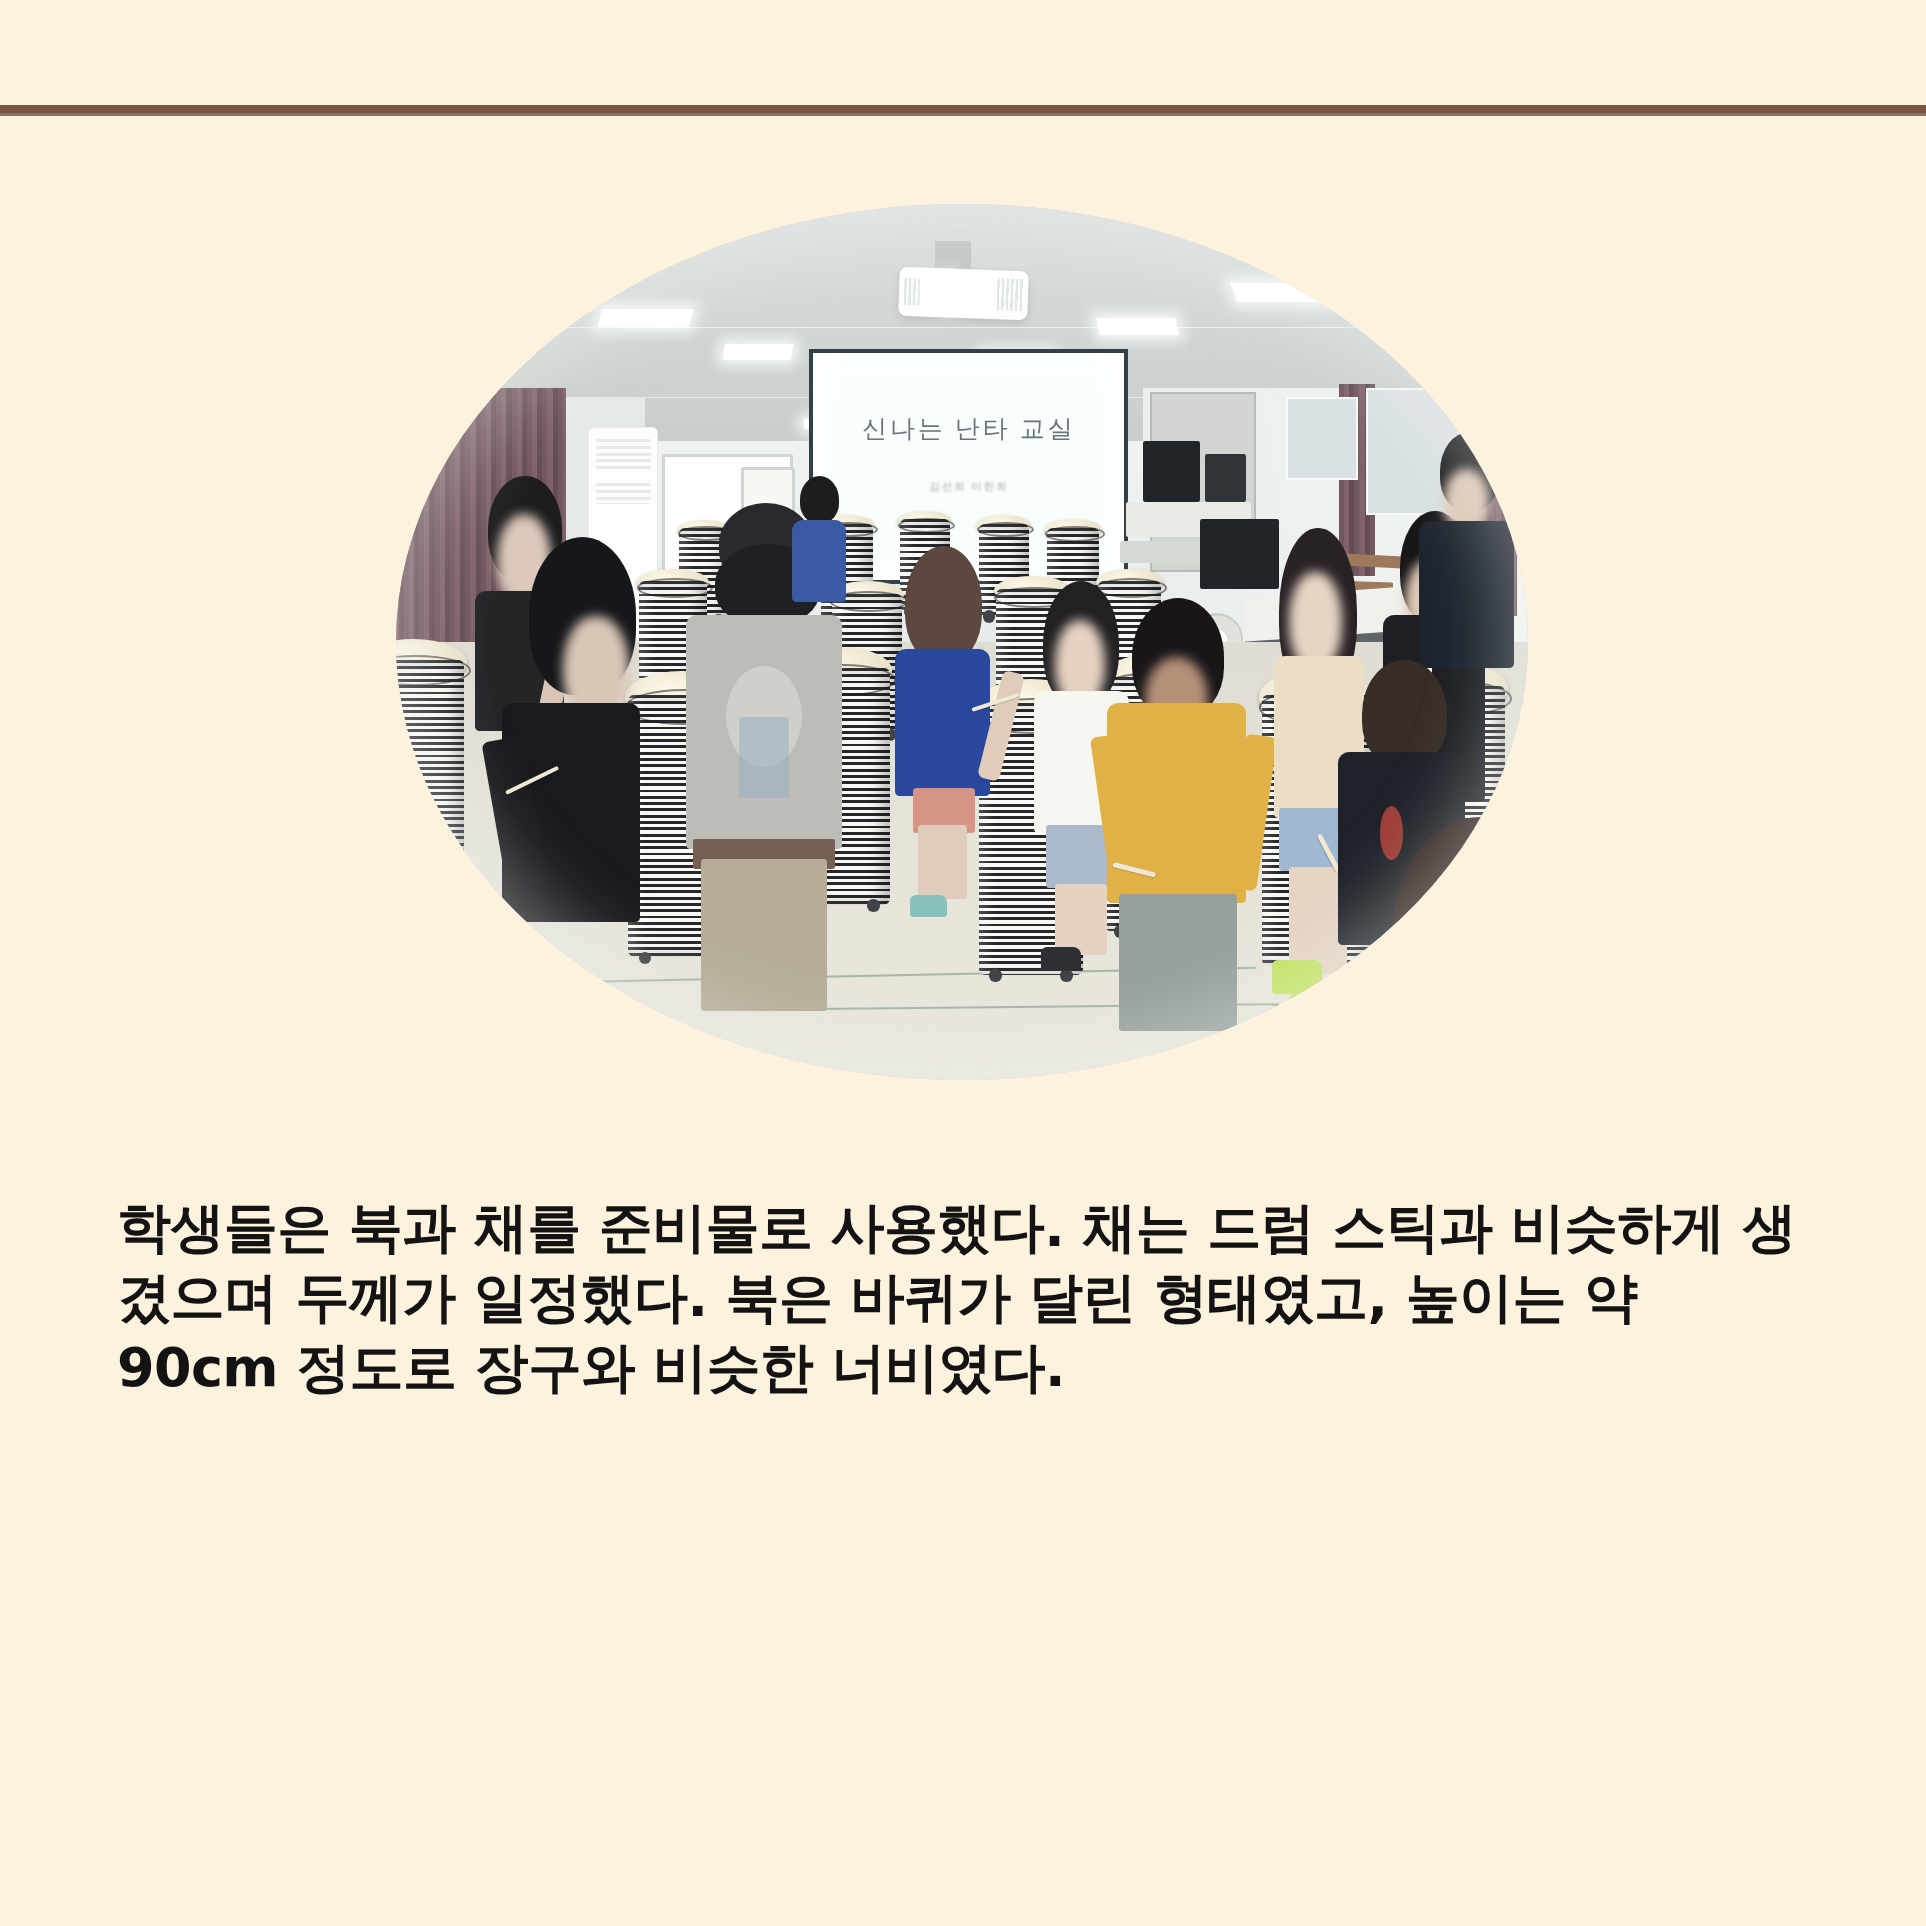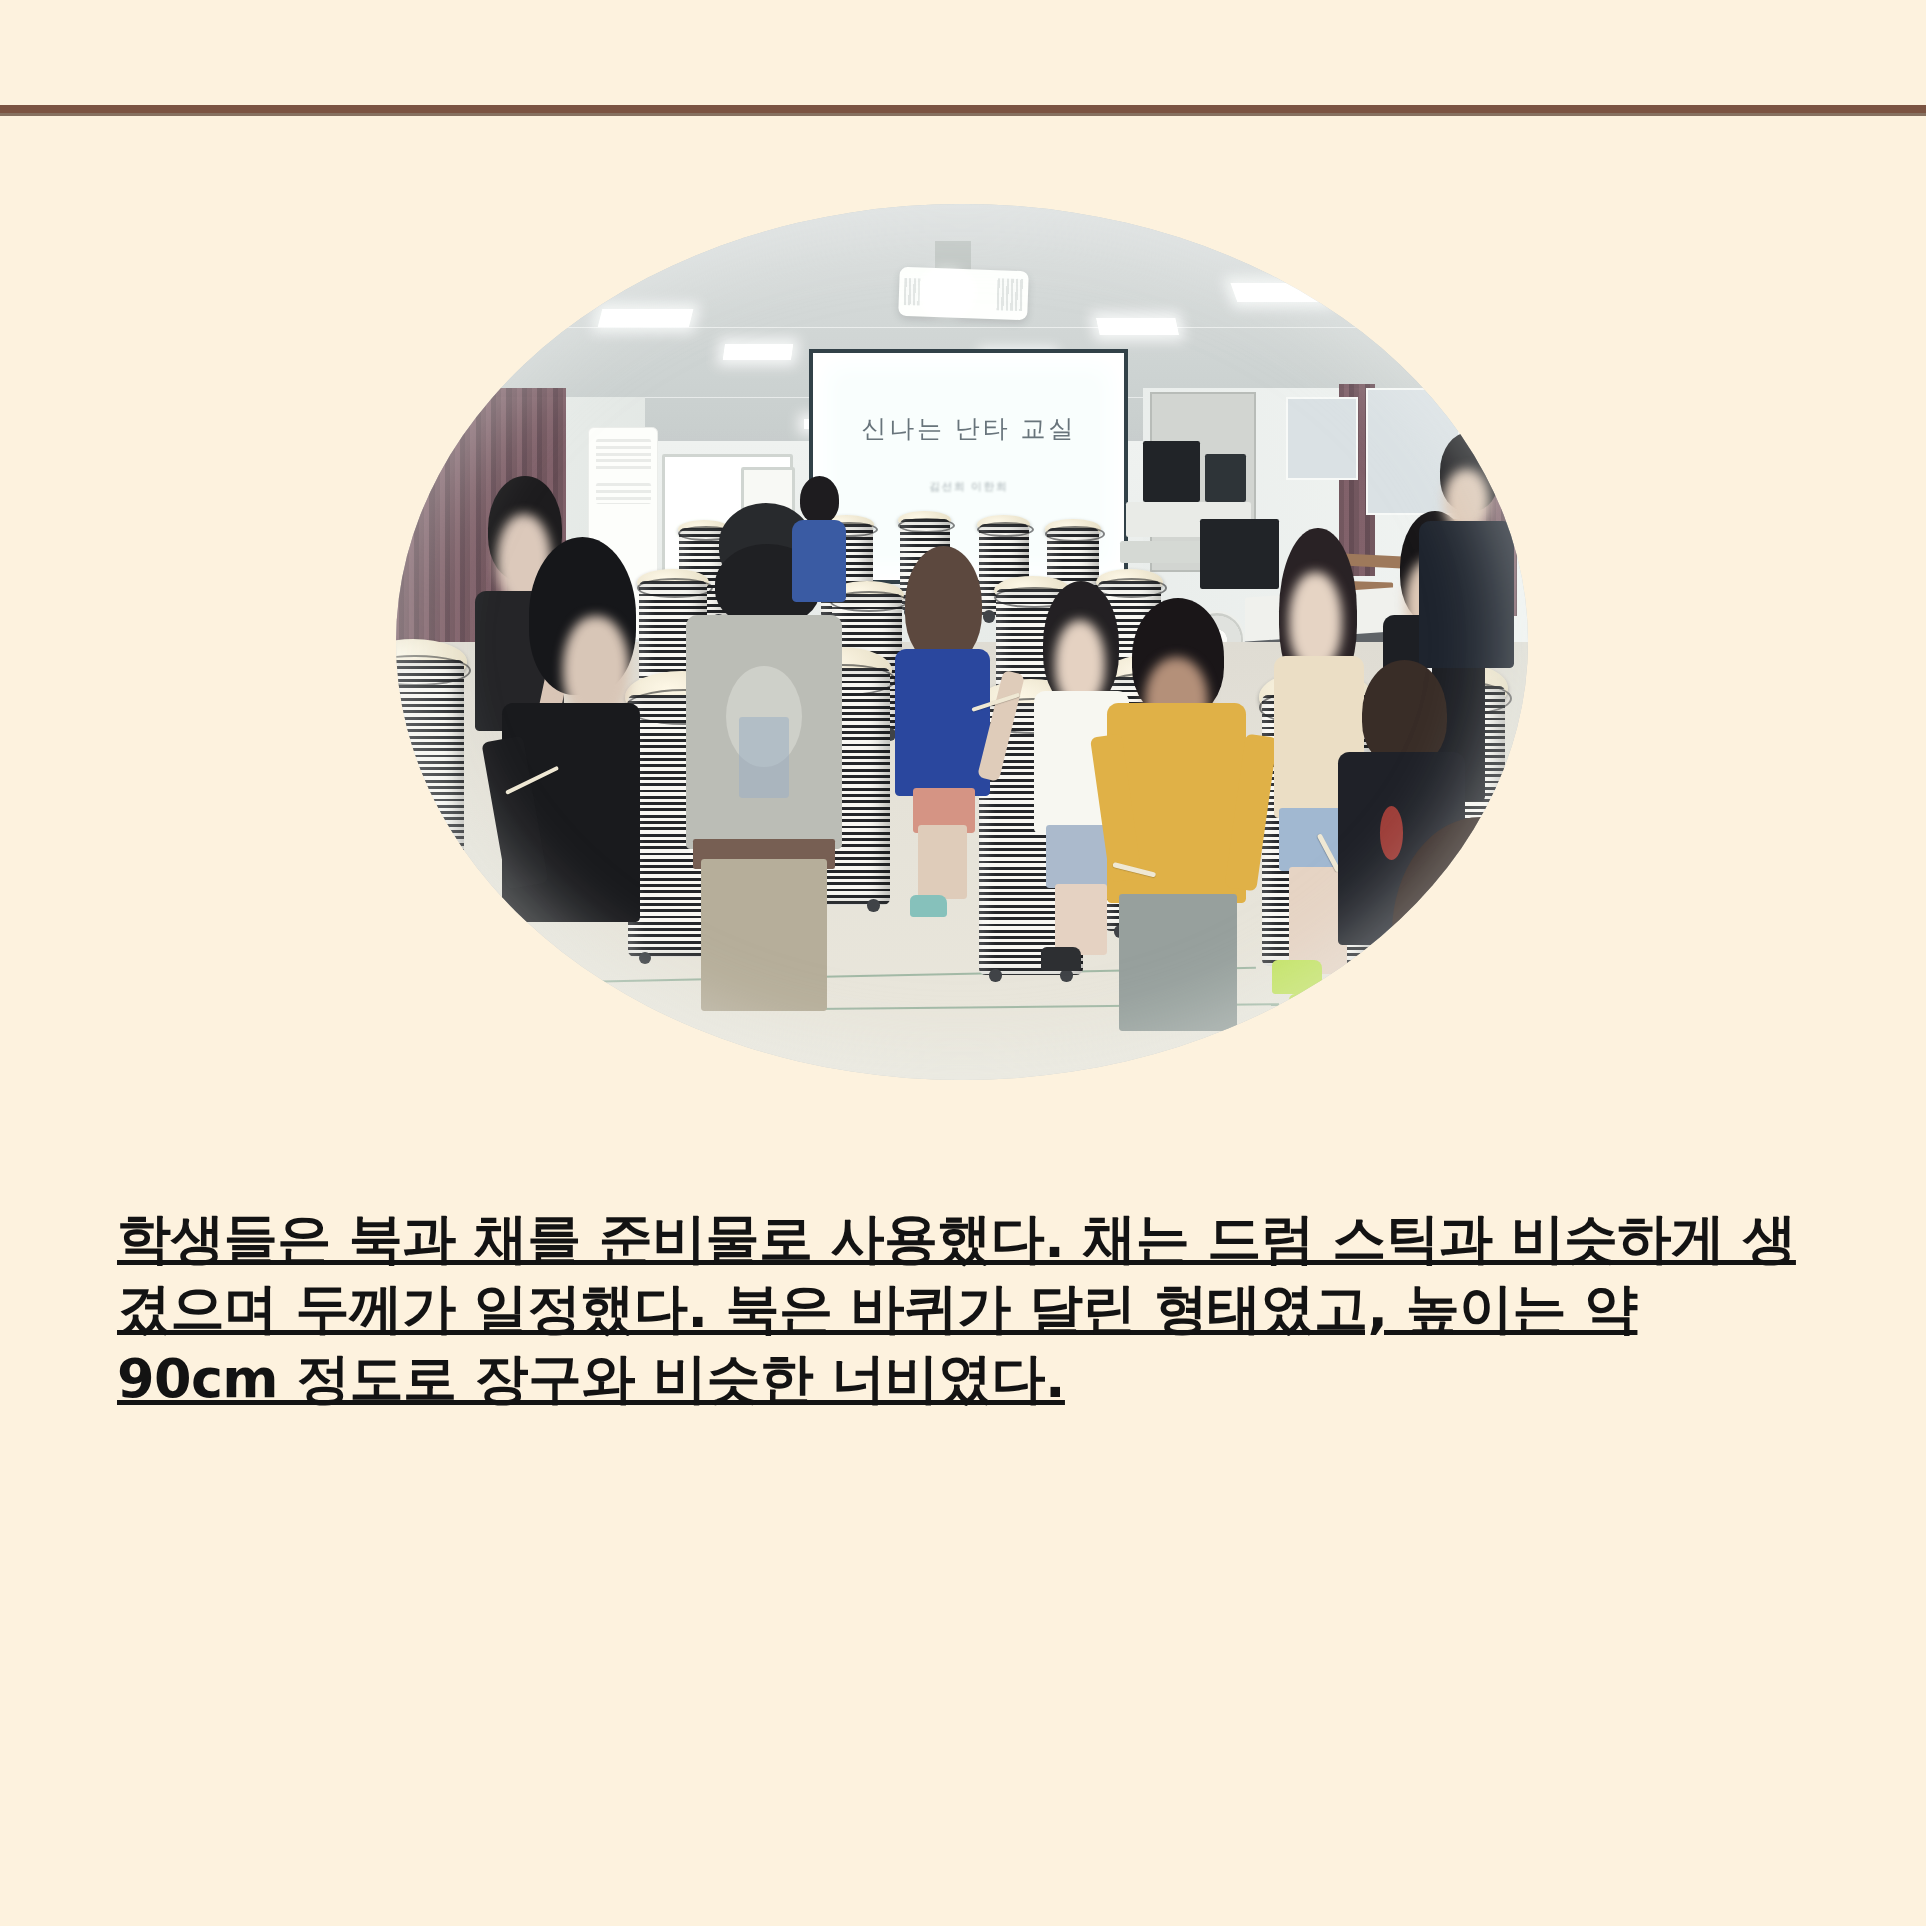--- a/index.html
+++ b/index.html
@@ -64,21 +64,21 @@
   .proj-vent{position:absolute;
     background:repeating-linear-gradient(90deg,#d8dedb 0 2.3px,#f0f3f0 2.3px 4.6px);}
   .proj-lens{position:absolute;background:#fff;border-radius:50%;
     box-shadow:0 0 15px 8px rgba(255,255,255,.9);}
 
   
   .screen{position:absolute;background:#eef5f3;border:4px solid #2c3f49;
     box-shadow:inset 0 0 34px rgba(255,255,255,.8);}
   .screen-title{position:absolute;left:0;right:0;top:26%;text-align:center;
     color:#60707a;font-size:25px;letter-spacing:2.9px;
-    font-family:Liberation Sans, sans-serif;filter:blur(0.4px);}
+    font-family:Liberation Serif, serif;filter:blur(0.4px);}
   .screen-sub{position:absolute;left:0;right:0;top:56%;text-align:center;
     color:#9aa8ae;font-size:10.8px;letter-spacing:1.7px;filter:blur(0.8px);font-family:Liberation Serif, serif;}
 
   
   .whiteboard{position:absolute;background:#f6f8f5;border:3.4px solid #c7cdc8;border-radius:2.3px;}
   .wb-tray{position:absolute;background:#b9c0bb;}
   
   .ac-unit{position:absolute;background:#f3f4f1;border:1.7px solid #e2e4e0;border-radius:5.7px;}
   .ac-grill{position:absolute;background:
     repeating-linear-gradient(180deg,#dfe2de 0 2.9px,#f3f4f1 2.9px 6.8px);border-radius:2.3px;}
@@ -122,21 +122,21 @@
   
   .article{
     position:absolute;left:117px;top:1192px;width:1699px;
     color:#131313;
     font-family:"DejaVu Sans","Liberation Sans",sans-serif;
     font-weight:700;
     font-size:54px;
     line-height:1.30;
     letter-spacing:-0.6px;
   }
-  .para{margin:12px 0 0 0;text-decoration:underline;}
+  .para{margin:1px 0 0 0;}
 </style>
 </head>
 <body>
 
 <div id="page">
 
   <div class="top-rule"></div>
   <div class="top-rule-shadow"></div>
 
   <div class="photo-wrap">

